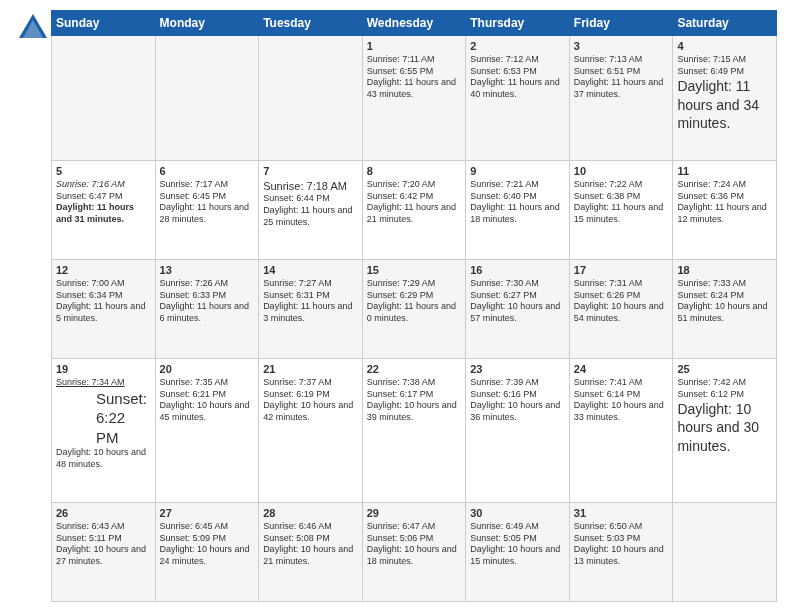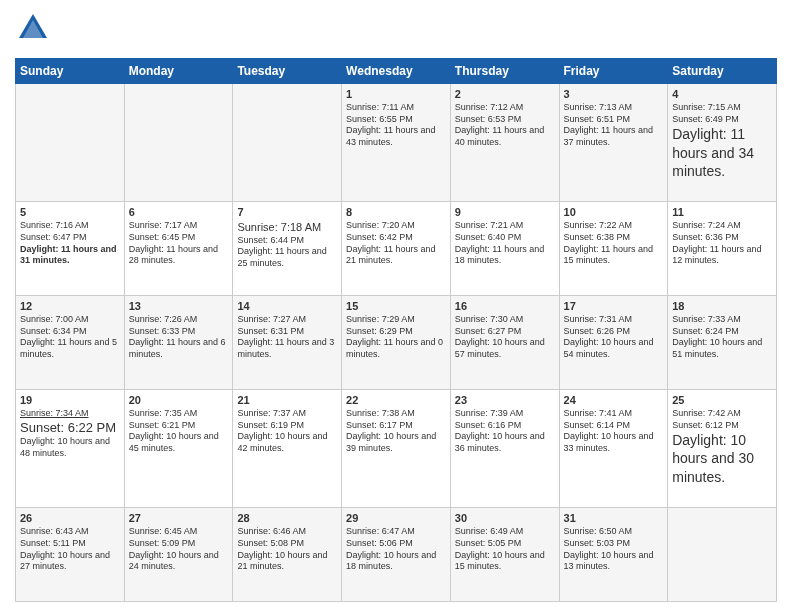--- a/index.html
+++ b/index.html
@@ -8,21 +8,21 @@
       background: #fff;
       width: 792px;
       height: 612px;
       overflow: hidden;
     }
     .page {
       width: 792px;
       height: 612px;
       padding: 10px 15px;
       display: flex;
-      flex-direction: column;
+      flex-direction: row;
     }
     .header {
       display: flex;
       justify-content: space-between;
       align-items: flex-start;
       margin-bottom: 8px;
     }
     .logo {
       display: flex;
       align-items: center;
@@ -156,21 +156,21 @@
           <td>
             <span class="day-number">4</span>
             <div style="font-size: 9px; line-height: 1.3;">Sunrise: 7:15 AM</div>
             <div style="font-size: 9px; line-height: 1.3;">Sunset: 6:49 PM</div>
             <div style="font-size: 14px; line-height: 1.3;">Daylight: 11 hours and 34 minutes.</div>
           </td>
         </tr>
         <tr>
           <td>
             <span class="day-number">5</span>
-            <div style="font-size: 9px; line-height: 1.3;">Sunrise: 7:16 AM</div>
+            <div style="font-size: 9px; line-height: 1.3; font-style: italic;">Sunrise: 7:16 AM</div>
             <div style="font-size: 9px; line-height: 1.3;">Sunset: 6:47 PM</div>
             <div style="font-size: 9px; line-height: 1.3; font-weight: bold;">Daylight: 11 hours and 31 minutes.</div>
           </td>
           <td>
             <span class="day-number">6</span>
             <div style="font-size: 9px; line-height: 1.3;">Sunrise: 7:17 AM</div>
             <div style="font-size: 9px; line-height: 1.3;">Sunset: 6:45 PM</div>
             <div style="font-size: 9px; line-height: 1.3;">Daylight: 11 hours and 28 minutes.</div>
           </td>
           <td>
@@ -245,21 +245,21 @@
             <span class="day-number">18</span>
             <div style="font-size: 9px; line-height: 1.3;">Sunrise: 7:33 AM</div>
             <div style="font-size: 9px; line-height: 1.3;">Sunset: 6:24 PM</div>
             <div style="font-size: 9px; line-height: 1.3;">Daylight: 10 hours and 51 minutes.</div>
           </td>
         </tr>
         <tr>
           <td>
             <span class="day-number">19</span>
             <div style="font-size: 9px; line-height: 1.3; text-decoration: underline;">Sunrise: 7:34 AM</div>
-            <div style="font-size: 13px; line-height: 1.3;">Sunset: 6:22 PM</div>
+            <div style="font-size: 15px; line-height: 1.3; margin-left: 40px;">Sunset: 6:22 PM</div>
             <div style="font-size: 9px; line-height: 1.3;">Daylight: 10 hours and 48 minutes.</div>
           </td>
           <td>
             <span class="day-number">20</span>
             <div style="font-size: 9px; line-height: 1.3;">Sunrise: 7:35 AM</div>
             <div style="font-size: 9px; line-height: 1.3;">Sunset: 6:21 PM</div>
             <div style="font-size: 9px; line-height: 1.3;">Daylight: 10 hours and 45 minutes.</div>
           </td>
           <td>
             <span class="day-number">21</span>

